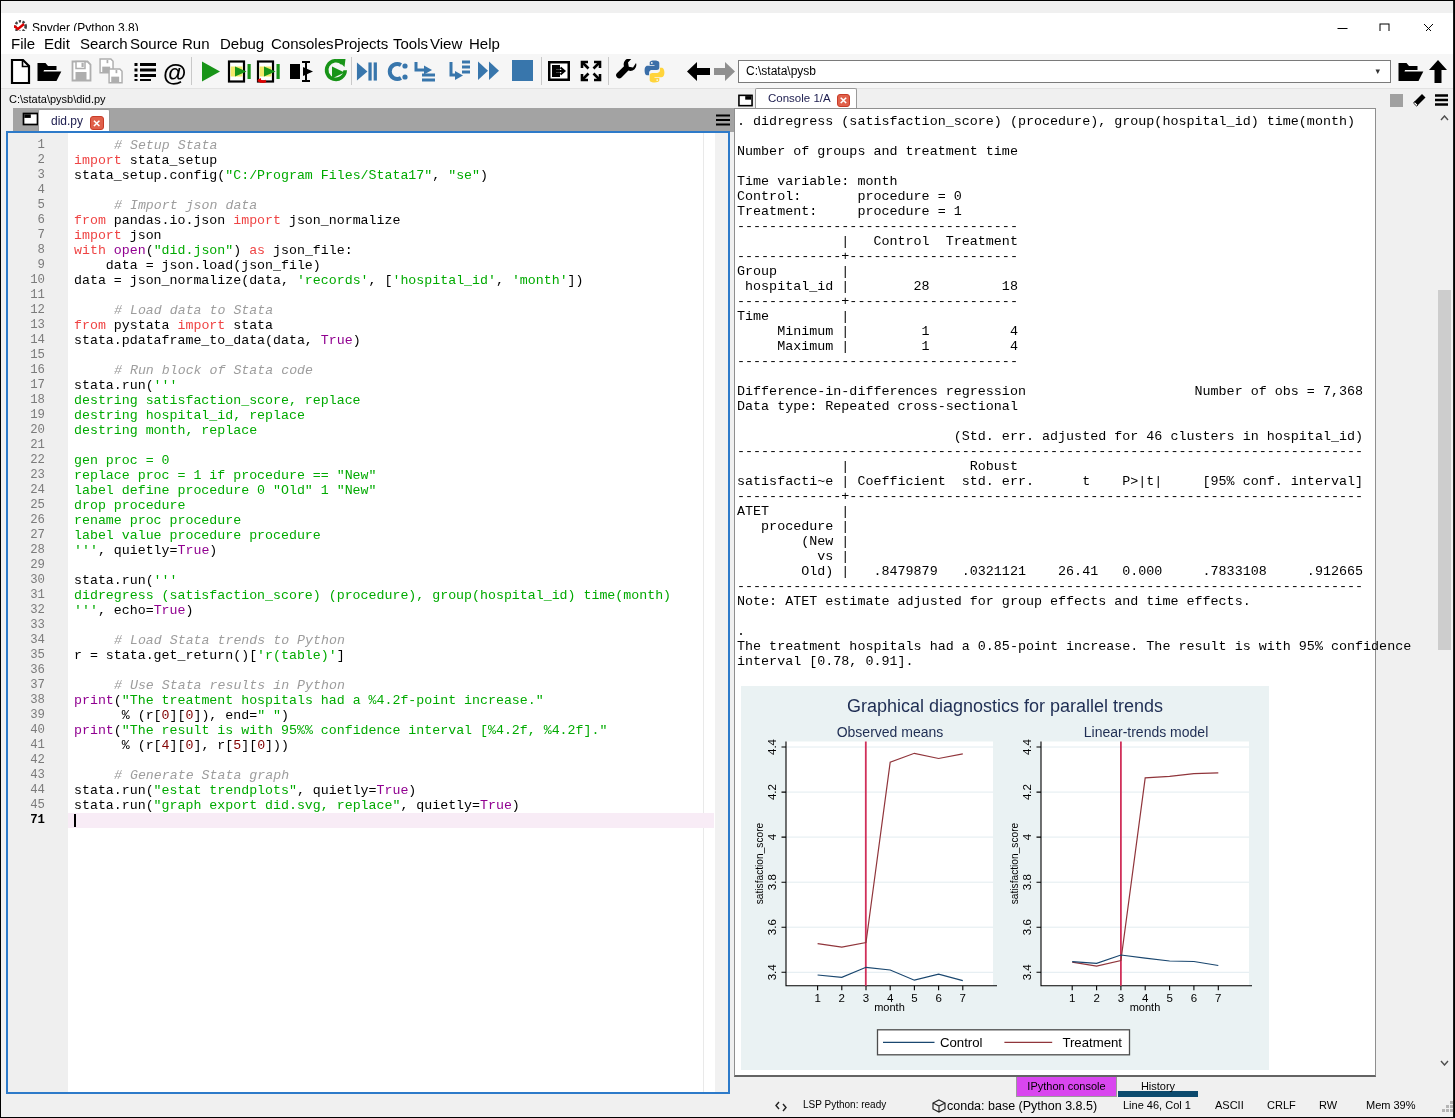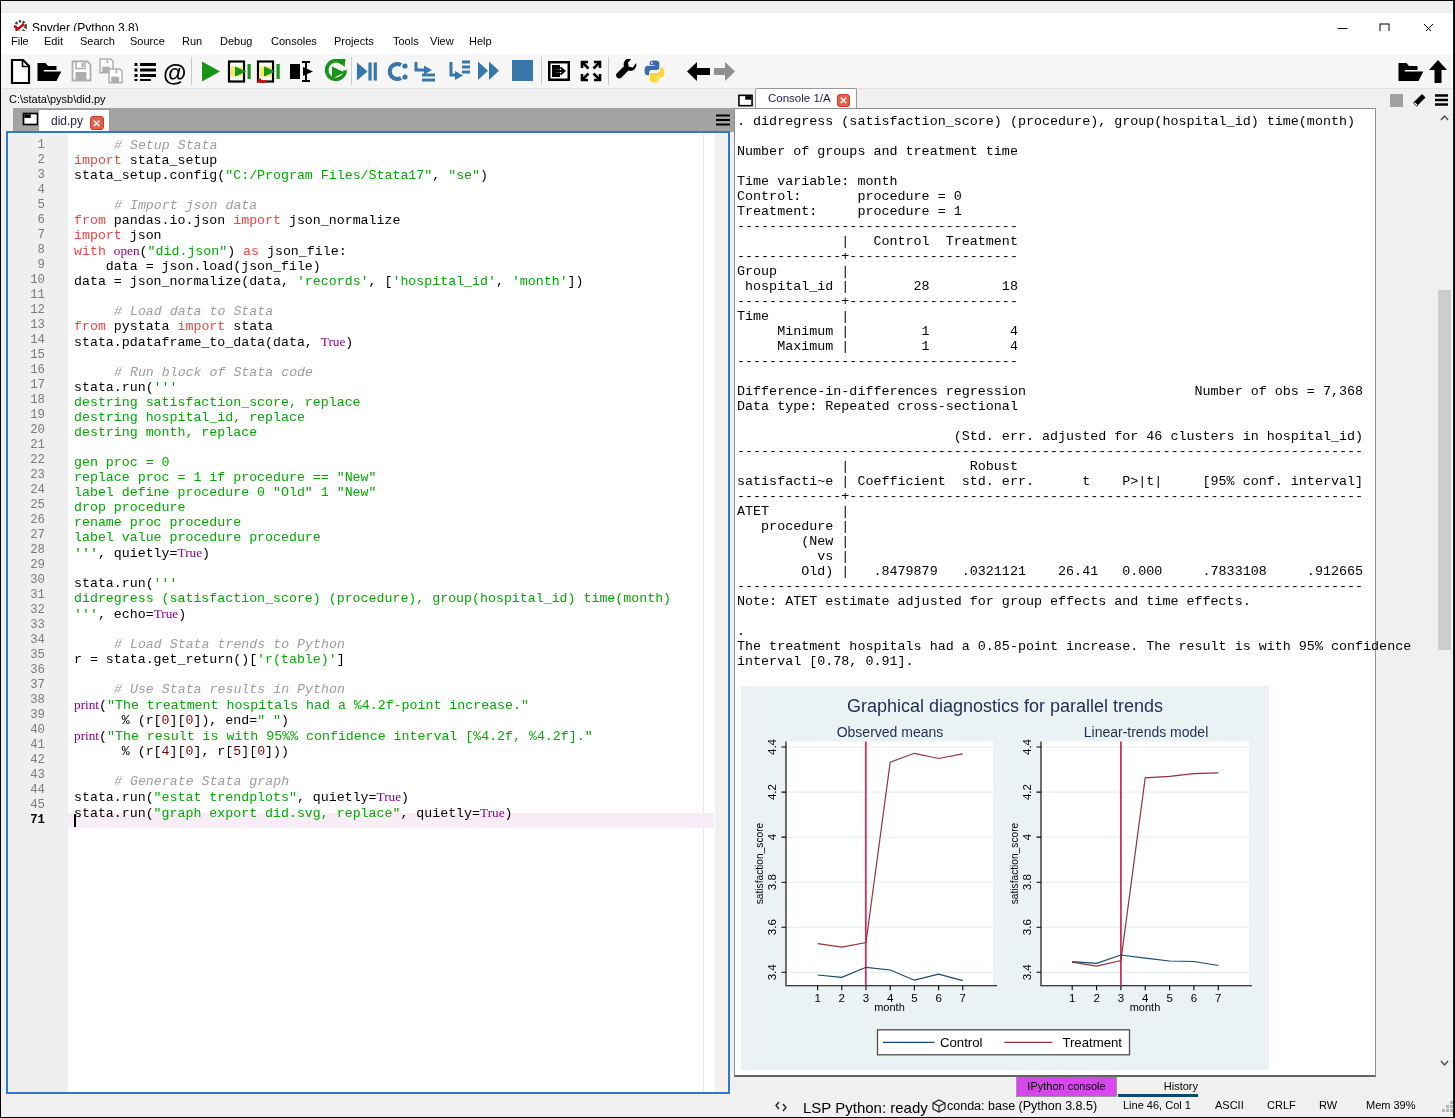--- a/index.html
+++ b/index.html
@@ -3,40 +3,40 @@
 <meta charset="utf-8">
 <style>
 * { margin:0; padding:0; box-sizing:border-box; }
 html,body { width:1455px; height:1118px; overflow:hidden; }
 body { position:relative; font-family:"Liberation Sans", sans-serif; background:#f0f0f0; border:1px solid #000; }
 .abs { position:absolute; }
 
 #titlebar { left:0; top:0; width:1453px; height:30px; background:#fff;margin-top:12px; }
 #titletext { left:31px; top:8px; font-size:12px; color:#000; }
 .winbtn { top:7px; width:17px; height:17px; }
-#menubar { left:0; top:30px; width:1453px; height:23px; background:#fff; font-size:11px; color:#000; }
+#menubar { left:0; top:30px; width:1453px; height:23px; background:#fff; font-size:15px; color:#000; }
 .mi { position:absolute; top:4px; }
 #toolbar { left:0; top:53px; width:1453px; height:35px; background:#f6f6f6; border-bottom:1px solid #e2e2e2; }
 .tsep { position:absolute; top:3px; width:1px; height:28px; background:#c9c9c9; }
 .ticon { position:absolute; }
 #addr { position:absolute; left:737px; top:6px; width:653px; height:23px; background:#fff; border:1px solid #7a7a7a; font-size:12px; padding:3px 0 0 7px; color:#000;}
 
 #crumb { left:8px; top:92px; font-size:11px; color:#000; }
 #edtabbar { left:12px; top:107px; width:729px; height:24px; background:#a3a3a3; }
 .tab { position:absolute; background:#fff; border:1px solid #9a9a9a; border-bottom:none; border-radius:2px 2px 0 0; font-size:12px; color:#1c1c4e; }
 .closex { display:inline-block; width:14px; height:14px; background:#e0604a; border:1px solid #c83c28; border-radius:3px; color:#fff; font-size:10px; font-weight:bold; text-align:center; line-height:13px; vertical-align:-2px; }
 #editor { left:5px; top:130px; width:724px; height:963px; border:2px solid #2d7ac9; background:#fff; }
 #gutter { left:0; top:0; width:60px; height:959px; background:#efefef; }
 #gutnums { left:0; top:5px; width:37px; text-align:right; font-family:"Liberation Mono",monospace; font-size:12.3px; line-height:15px; color:#7b7b7b; white-space:pre; }
 #edgeline { left:695px; top:0; width:1px; height:959px; background:#e9e9e9; }
 #edscroll { left:707px; top:0; width:13px; height:959px; background:#f1f1f1; }
 #curline { left:60px; top:680px; width:646px; height:15px; background:#f8ecf6; }
 #caret { left:66px; top:681px; width:2px; height:13px; background:#000; }
 #code { left:66px; top:5px; font-family:"Liberation Mono",monospace; font-size:13.28px; letter-spacing:0; line-height:15px; color:#000; white-space:pre; }
-.k { color:#ef4444; } .b { color:#900090;font-family:Liberation Serif, serif; } .s { color:#00aa00; } .c { color:#9d9d9d; font-style:italic;margin-left:40px; } .n { color:#800000; }
+.k { color:#ef4444; } .b { color:#900090; } .s { color:#00aa00; } .c { color:#9d9d9d; font-style:italic;margin-left:40px; } .n { color:#800000; }
 
 #ctabbar { left:730px; top:85px; width:725px; height:22px; }
 #console { left:733px; top:107px; width:642px; height:969px; border:1px solid #8f8f8f; border-bottom:2px solid #636363; background:#fff; }
 #conpre { left:2px; top:5px; font-family:"Liberation Mono",monospace; font-size:13.38px; letter-spacing:0; line-height:15px; color:#000; white-space:pre; }
 #cscroll { left:703px; top:0; width:13px; height:964px; background:#f0f0f0; }
 #cthumb { left:0; top:181px; width:13px; height:360px; background:#cdcdcd; }
 
 #rstrip { left:733px; top:1076px; width:722px; height:41px; background:#f0f0f0; }
 #bstrip { left:0; top:1093px; width:1453px; height:23px; background:#f0f0f0; }
 #btabs { left:0; top:1076px; width:1453px; height:20px; font-size:11px; color:#000; }
@@ -197,20 +197,21 @@
 <svg class="ticon" style="left:712px;top:6px" width="24" height="23" viewBox="0 0 24 23">
       <path d="M12 2 L22 11.5 L12 21 V15 H1 V8 H12 Z" fill="#8f8f8f"></path>
     </svg>
 <svg class="ticon" style="left:1396px;top:6px" width="27" height="23" viewBox="0 0 26 23">
       <path d="M1 21 V3 h8 l2.5 3 H20 v4 H7.5 L4.5 21 Z" fill="#000"></path>
       <path d="M4.8 11.5 h21 L21 21 H1.5 Z" fill="#000"></path>
     </svg>
 <svg class="ticon" style="left:1427px;top:5px" width="20" height="25" viewBox="0 0 20 25">
       <path d="M10 1 L19 11 h-5.5 v13 h-7 V11 H1 Z" fill="#000"></path>
     </svg>
+  <div id="addr">C:\stata\pysb<span style="position:absolute;right:10px;top:5px;font-size:9px;color:#333">▾</span></div>
 </div>
 
 <div class="abs" id="crumb">C:\stata\pysb\did.py</div>
 <div class="abs" id="edtabbar">
   <svg class="abs" style="left:9px;top:3px" width="17" height="16" viewBox="0 0 17 16">
     <rect x="1.5" y="2.5" width="14" height="11" fill="#fff" stroke="#000" stroke-width="1.7"></rect>
     <rect x="2.3" y="3.3" width="6.5" height="3.6" fill="#000"></rect>
   </svg>
   <div class="tab" style="left:25px;top:1px;width:72px;height:23px;padding:4px 0 0 12px">did.py&nbsp; <span class="closex">✕</span></div>
   <svg class="abs" style="left:702px;top:5px" width="16" height="14" viewBox="0 0 16 14">
@@ -455,27 +456,27 @@
     <svg class="abs" style="left:2px;top:951px" width="9" height="6" viewBox="0 0 9 6">
         <path d="M1 1 L4.5 5 L8 1" fill="none" stroke="#4d4d4d" stroke-width="1.4"></path>
       </svg>
   </div>
 </div>
 
 <div class="abs" id="rstrip"></div>
 <div class="abs" id="bstrip"></div>
 <div class="abs" id="btabs">
   <div class="btab" style="left:1015px;width:101px;background:#d946ef;border:1px solid #9a9a9a;border-top:none">IPython console</div>
-  <div class="btab" style="left:1117px;width:80px;border-bottom:3px solid #0c4a6e;padding-left:0;text-align:right">History</div>
+  <div class="btab" style="left:1117px;width:80px;border-bottom:6px solid #0c4a6e;padding-left:0;text-align:center">History</div>
 </div>
 <div class="abs" id="statusbar">
   <svg class="abs" style="left:773px;top:4px" width="14" height="13" viewBox="0 0 14 13">
     <path d="M5 2 L2 5.5 L5 9 M9 4 L12 7.5 L9 11" fill="none" stroke="#222" stroke-width="1.4"></path>
   </svg>
-  <span class="st" style="left:802px;font-size:15px">LSP Python: ready</span>
+  <span class="st" style="left:802px;font-size:10px">LSP Python: ready</span>
   <svg class="abs" style="left:931px;top:3px" width="14" height="14" viewBox="0 0 14 14">
     <path d="M7 1 L13 4 V10 L7 13 L1 10 V4 Z M1 4 L7 7 L13 4 M7 7 V13" fill="none" stroke="#222" stroke-width="1.2"></path>
   </svg>
   <span class="st" style="left:946px;font-size:12.5px">conda: base (Python 3.8.5)</span>
   <span class="st" style="left:1122px;font-size:11px">Line 46, Col 1</span>
   <span class="st" style="left:1214px;font-size:11px">ASCII</span>
   <span class="st" style="left:1266px;font-size:11px">CRLF</span>
   <span class="st" style="left:1318px;font-size:11px">RW</span>
   <span class="st" style="left:1365px;font-size:11px">Mem 39%</span>
 </div>

